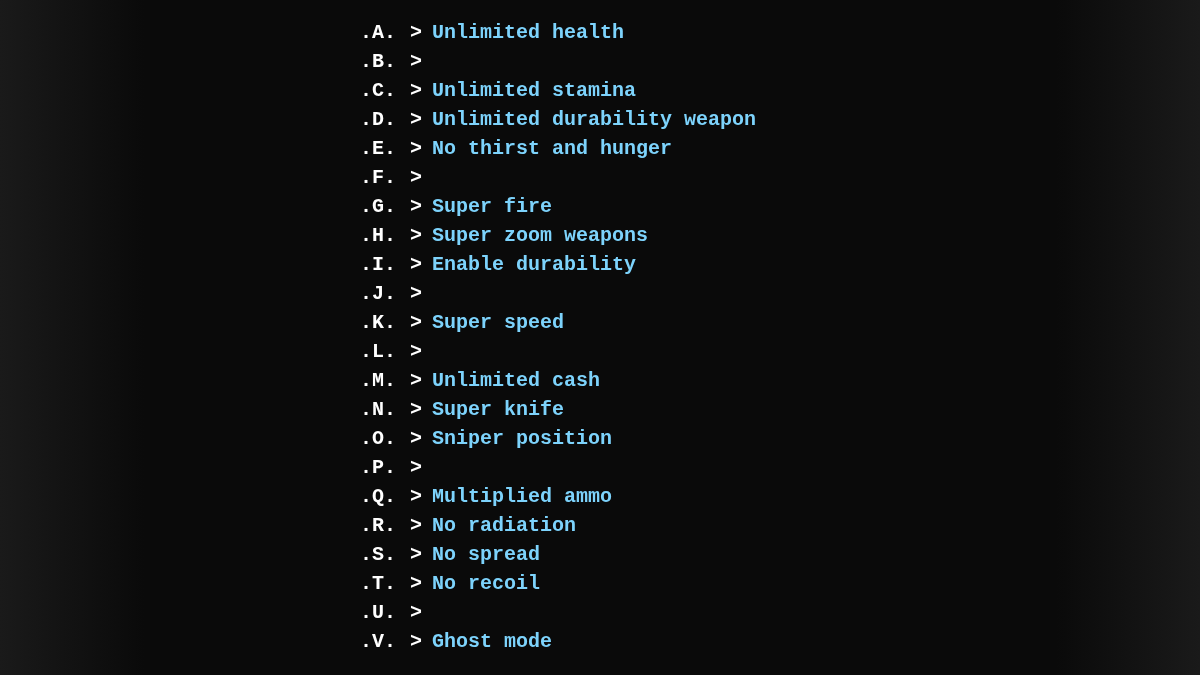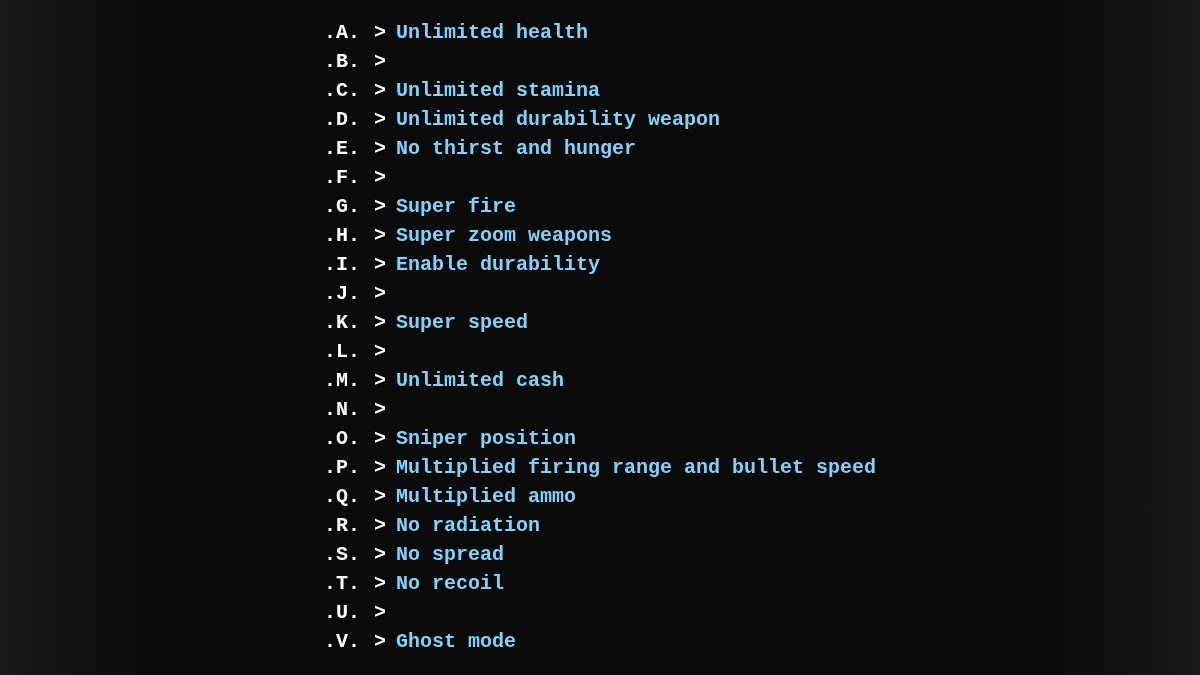--- a/index.html
+++ b/index.html
@@ -149,30 +149,30 @@
           <span class="arrow">&gt;</span>
         </div>
         <div class="menu-item">
           <span class="key-label">.M.</span> 
           <span class="arrow">&gt;</span>
           <span class="item-text">Unlimited cash</span>
         </div>
         <div class="menu-item">
           <span class="key-label">.N.</span> 
           <span class="arrow">&gt;</span>
+          <span class="item-text">Super knife</span>
         </div>
         <div class="menu-item">
           <span class="key-label">.O.</span> 
           <span class="arrow">&gt;</span>
           <span class="item-text">Sniper position</span>
         </div>
         <div class="menu-item">
           <span class="key-label">.P.</span> 
           <span class="arrow">&gt;</span>
-          <span class="item-text">Multiplied firing range and bullet speed</span>
         </div>
         <div class="menu-item">
           <span class="key-label">.Q.</span> 
           <span class="arrow">&gt;</span>
           <span class="item-text">Multiplied ammo</span>
         </div>
         <div class="menu-item">
           <span class="key-label">.R.</span> 
           <span class="arrow">&gt;</span>
           <span class="item-text">No radiation</span>

